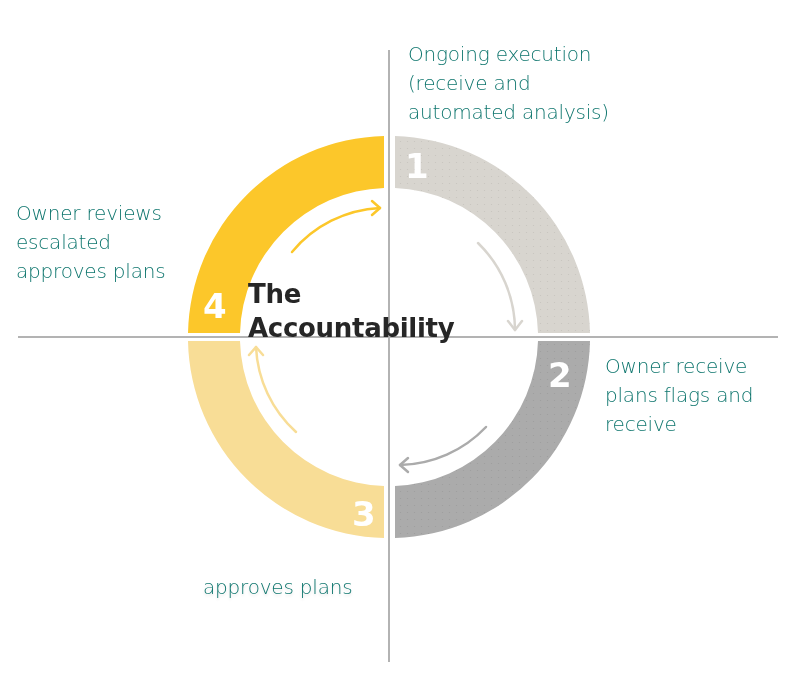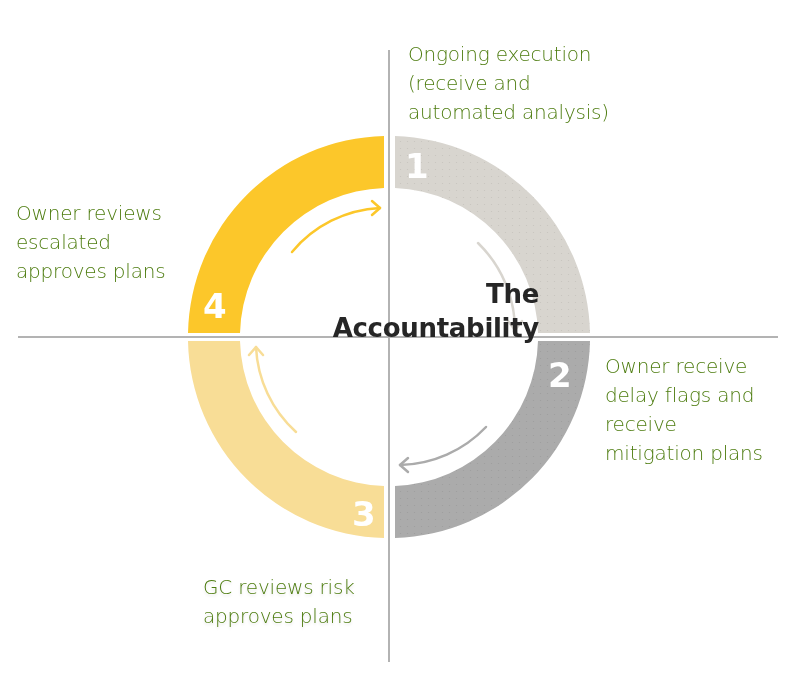--- a/index.html
+++ b/index.html
@@ -19,37 +19,37 @@
       left: 0;
       top: 0;
       width: 800px;
       height: 700px;
     }
     .label {
       position: absolute;
       font-family: "DejaVu Sans", "Liberation Sans", sans-serif;
       font-size: 20px;
       line-height: 29px;
-      color: #4d7c0f;
+      color: #0f766e;
       font-weight: 300;
       letter-spacing: -0.2px;
       margin: 0;
     }
     .label span { display: block; white-space: nowrap; }
     #label-1 { left: 408px; top: 40px; }
     #label-2 { left: 605px; top: 352px; }
     #label-3 { left: 203px; top: 573px; text-shadow: 0 2px 3px rgba(0,0,0,0.12); }
     #label-4 { left: 16px; top: 199px; }
 
     .center-title {
       position: absolute;
-      left: 239px;
+      left: 248px;
       top: 277px;
       width: 300px;
-      text-align: right;
+      text-align: left;
       font-family: "DejaVu Sans", "Liberation Sans", sans-serif;
       font-weight: bold;
       font-size: 26px;
       line-height: 34px;
       color: #262626;
       letter-spacing: -0.3px;
     }
     .center-title span { display: block; }
 
     .seg-num {
@@ -118,27 +118,25 @@
 </div>
 
 <div class="label" id="label-1">
   <span>Ongoing execution</span>
   <span>(receive and</span>
   <span>automated analysis)</span>
 </div>
 
 <div class="label" id="label-2">
   <span>Owner receive</span>
-  <span>delay flags and</span>
+  <span>plans flags and</span>
   <span>receive</span>
-  <span>mitigation plans</span>
 </div>
 
 <div class="label" id="label-3">
-  <span>GC reviews risk</span>
   <span>approves plans</span>
 </div>
 
 <div class="label" id="label-4">
   <span>Owner reviews</span>
   <span>escalated</span>
   <span>approves plans</span>
 </div>
 
 </body></html>

